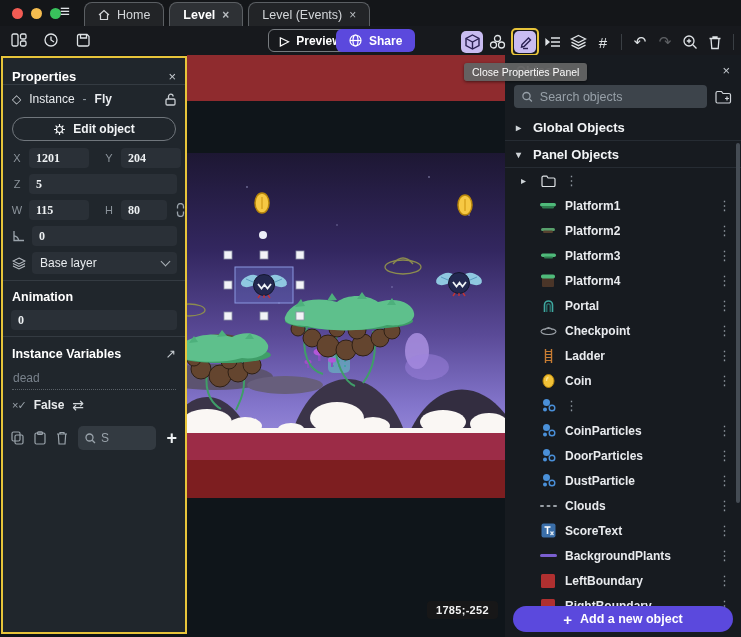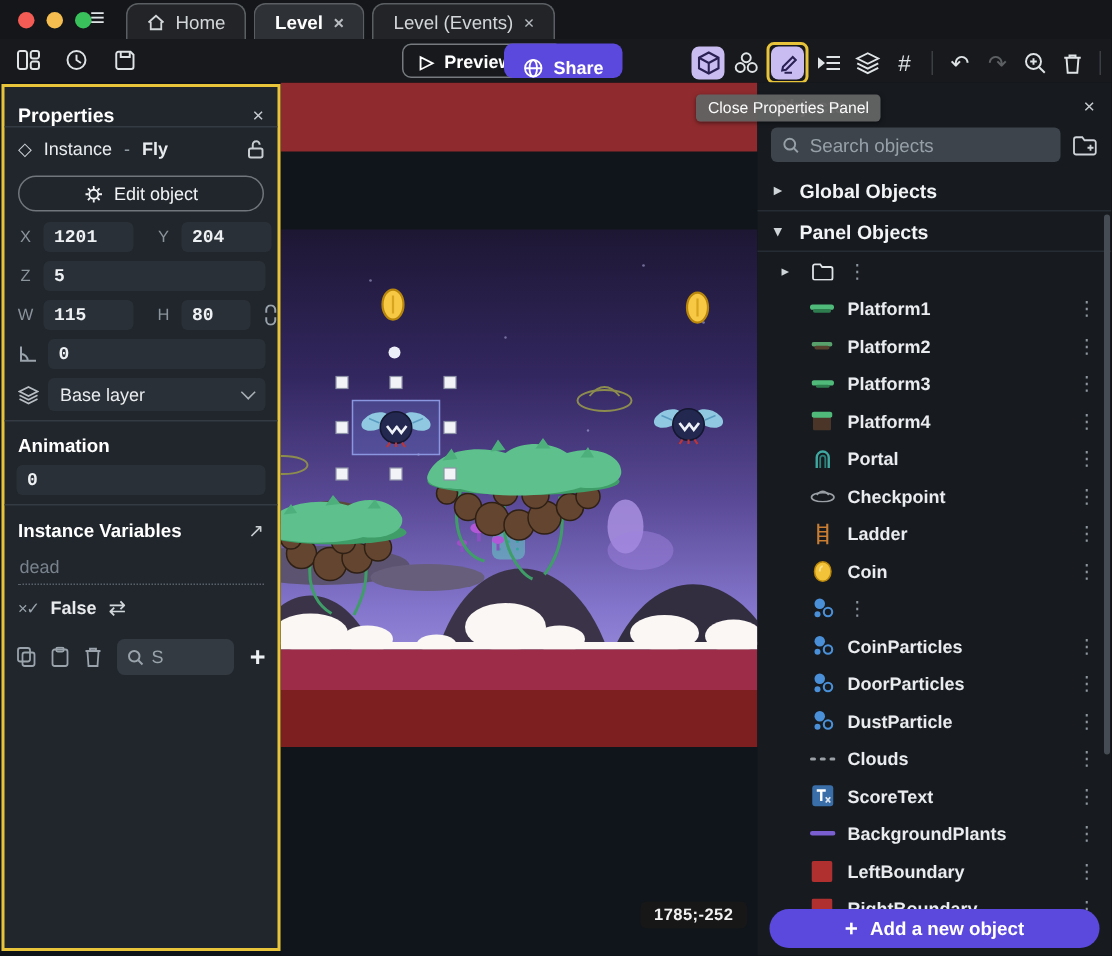--- a/index.html
+++ b/index.html
@@ -19,21 +19,21 @@
   .tab .x { font-size:12px; color:#b9bdc1; }
   .homeicon { width:12px; height:12px; }
 
   
   .toolbar { position:absolute; left:0; top:26px; width:741px; height:29px; background:#17191d; }
   .tb-left { position:absolute; left:8px; top:3px; display:flex; gap:10px; }
   .tbtn { width:22px; height:22px; display:flex; align-items:center; justify-content:center; color:#dfe3e6; border-radius:5px; }
   .preview { position:absolute; left:268px; top:3px; display:flex; height:23px; border:1px solid #777b7f; border-radius:6px; overflow:hidden; }
   .preview .main { display:flex; align-items:center; gap:7px; padding:0 11px; font-size:12px; font-weight:bold; color:#fff; }
   .preview .drop { display:flex; align-items:center; padding:0 7px; border-left:1px solid #777b7f; }
-  .share { position:absolute; left:336px; top:3px; height:23px; display:flex; align-items:flex-end; gap:7px; padding:0 13px;
+  .share { position:absolute; left:336px; top:3px; height:23px; display:flex; align-items:center; gap:7px; padding:0 13px;
            background:#5b49dd; border-radius:6px; font-size:12px; font-weight:bold; color:#fff; }
   .tb-icons { position:absolute; left:461px; top:2px; display:flex; align-items:center; gap:3px; }
   .tbtn.on { background:#c9bcf1; color:#2b2153; }
   .hl-box { border:2px solid #e7c43a; border-radius:5px; padding:1px; }
   .tb-div { width:1px; height:16px; background:#3a3f44; margin:0 4px; }
   .dim { opacity:.35; }
   .glyphbtn { font-size:15px; }
 
   
   .workspace { position:absolute; left:0; top:55px; width:741px; height:582px; background:#0f1419; }
@@ -46,26 +46,26 @@
   
   .props { position:absolute; left:1px; top:1px; width:186px; height:578px; background:#20262c;
            border:2px solid #e7c43a; font-size:12px; }
   .p-head { height:27px; display:flex; align-items:flex-end; justify-content:space-between; padding:0 9px; border-bottom:1px solid #343b42; }
   .p-head .t { font-size:13px; font-weight:bold; color:#fff; }
   .xg { color:#c6cbd0; font-size:13px; }
   .p-inst { height:28px; display:flex; align-items:center; gap:8px; padding:0 9px; color:#e9ecef; }
   .p-inst .d { color:#cfd4d9; font-size:12px; }
   .p-inst .lock { margin-left:auto; }
   .editbtn { margin:4px 9px 7px; height:24px; border:1px solid #70767c; border-radius:12px; display:flex;
-             align-items:center; justify-content:center; gap:7px; font-weight:normal; color:#f2f4f6; }
+             align-items:center; justify-content:center; gap:7px; font-weight:bold; color:#f2f4f6; }
   .prow { display:flex; align-items:center; gap:6px; padding:0 8px; margin-bottom:6px; }
   .plabel { width:12px; color:#8b939b; font-size:11px; flex:none; text-align:center; }
   .pic { width:15px; flex:none; color:#9aa3ab; display:flex; justify-content:center; }
   .pin { background:#2a3037; border:none; border-radius:4px; height:20px; color:#eef1f3; font-size:12px;
-         font-weight:bold; padding:0 7px; font-family:Liberation Mono, monospace; outline:none; }
+         font-weight:bold; padding:0 7px; font-family:Liberation Serif, serif; outline:none; }
   .w58 { width:60px; } .w44 { width:46px; } .grow { flex:1; min-width:0; }
   .sel { background:#2a3037; border-radius:4px; height:22px; flex:1; display:flex; align-items:center;
          justify-content:space-between; padding:0 8px; color:#e9ecef; }
   .chev { width:7px; height:7px; border-right:1.5px solid #aab1b7; border-bottom:1.5px solid #aab1b7; transform:rotate(45deg); margin-top:-3px; }
   .pdiv { height:1px; background:#343b42; margin:4px 0 7px; }
   .psect { padding:2px 9px 6px; font-size:12.5px; font-weight:bold; color:#fff; display:flex; justify-content:space-between; align-items:center; }
   .varname { margin:2px 9px 0; padding:2px 1px 4px; color:#79828c; border-bottom:1px dotted #5a6168; }
   .varval { display:flex; align-items:center; gap:8px; padding:7px 9px; }
   .boolglyph { color:#9aa3ab; font-size:11px; letter-spacing:-1px; }
   .swap { color:#d2d7db; font-size:14px; }

